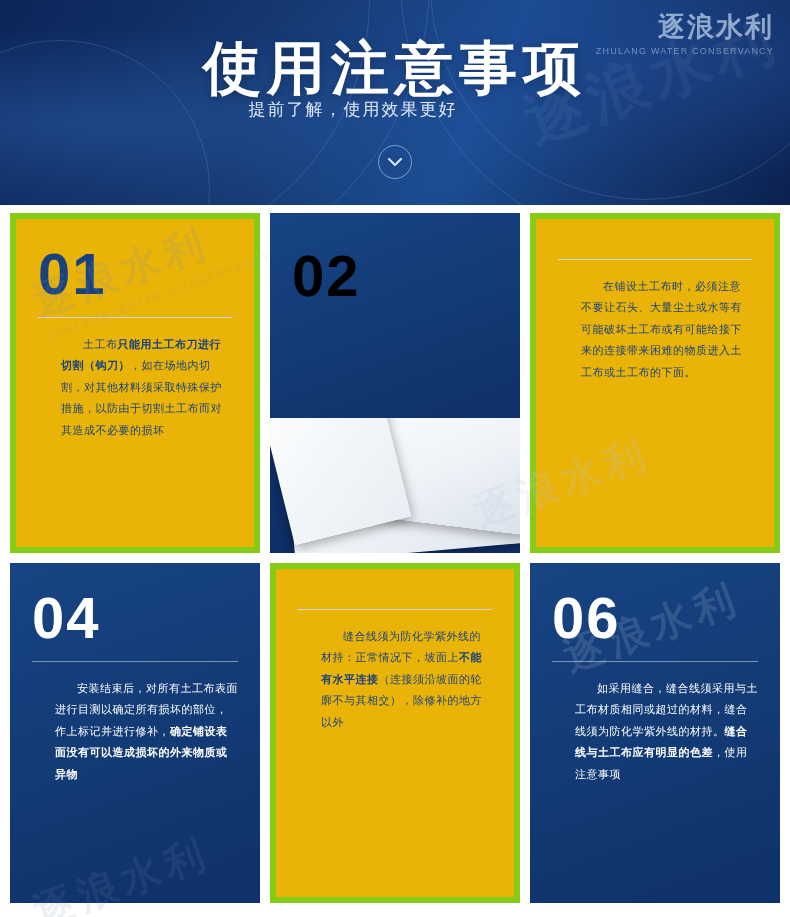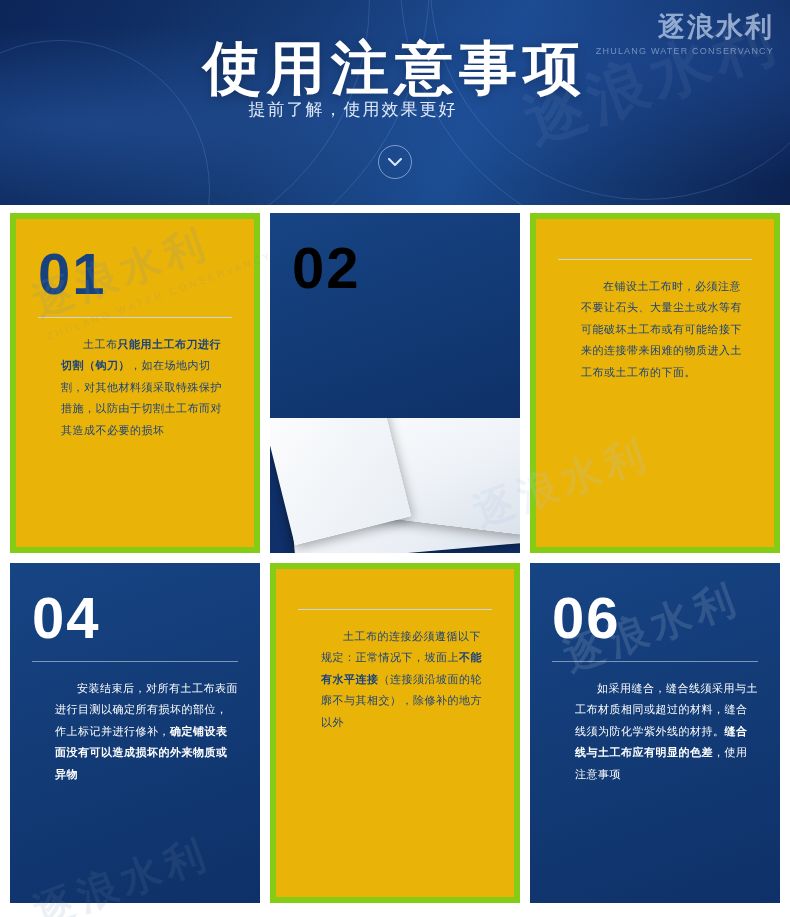--- a/index.html
+++ b/index.html
@@ -146,21 +146,21 @@
     margin-left: 23px;
   }
   .card.light .body { color: #17427f; }
   .card.dark .body { color: #ffffff; }
   .card .body b { font-weight: 700; }
 
   
   .card.photo { padding: 0; background: #0f3068; }
   .card.photo .photo-top {
     position: relative;
-    padding: 26px 22px 0 22px;
+    padding: 34px 22px 0 22px;
     height: 205px;
     background: linear-gradient(160deg, #174484 0%, #123a74 55%, #0f3068 100%);
     z-index: 2;
   }
   .card.photo .photo-img {
     position: absolute;
     left: 0; top: 150px;
     width: 250px; height: 190px;
     background:
       linear-gradient(160deg, rgba(255,255,255,0) 0%, rgba(255,255,255,0) 100%),
@@ -270,21 +270,21 @@
         <div class="rule"></div>
         <div class="body"><span>在铺设土工布时，必须注意不要让石头、大量尘土或水等有可能破坏土工布或有可能给接下来的连接带来困难的物质进入土工布或土工布的下面。</span></div>
       </div>
       <div class="card dark">
         <div class="num">04</div>
         <div class="rule"></div>
         <div class="body"><span>安装结束后，对所有土工布表面进行目测以确定所有损坏的部位，作上标记并进行修补，</span><b>确定铺设表面没有可以造成损坏的外来物质或异物</b></div>
       </div>
       <div class="card light">
         <div class="rule"></div>
-        <div class="body"><span>土工布的连接必须遵循以下规定：正常情况下，坡面上</span><b>不能有水平连接</b><span>（连接须沿坡面的轮廓不与其相交），除修补的地方以外</span></div>
+        <div class="body"><span>缝合线须为防化学紫外线的材持：正常情况下，坡面上</span><b>不能有水平连接</b><span>（连接须沿坡面的轮廓不与其相交），除修补的地方以外</span></div>
       </div>
       <div class="card dark">
         <div class="num">06</div>
         <div class="rule"></div>
         <div class="body"><span>如采用缝合，缝合线须采用与土工布材质相同或超过的材料，缝合线须为防化学紫外线的材持。</span><b>缝合线与土工布应有明显的色差</b><span>，使用注意事项</span></div>
       </div>
     </div>
 
 </div>
 

